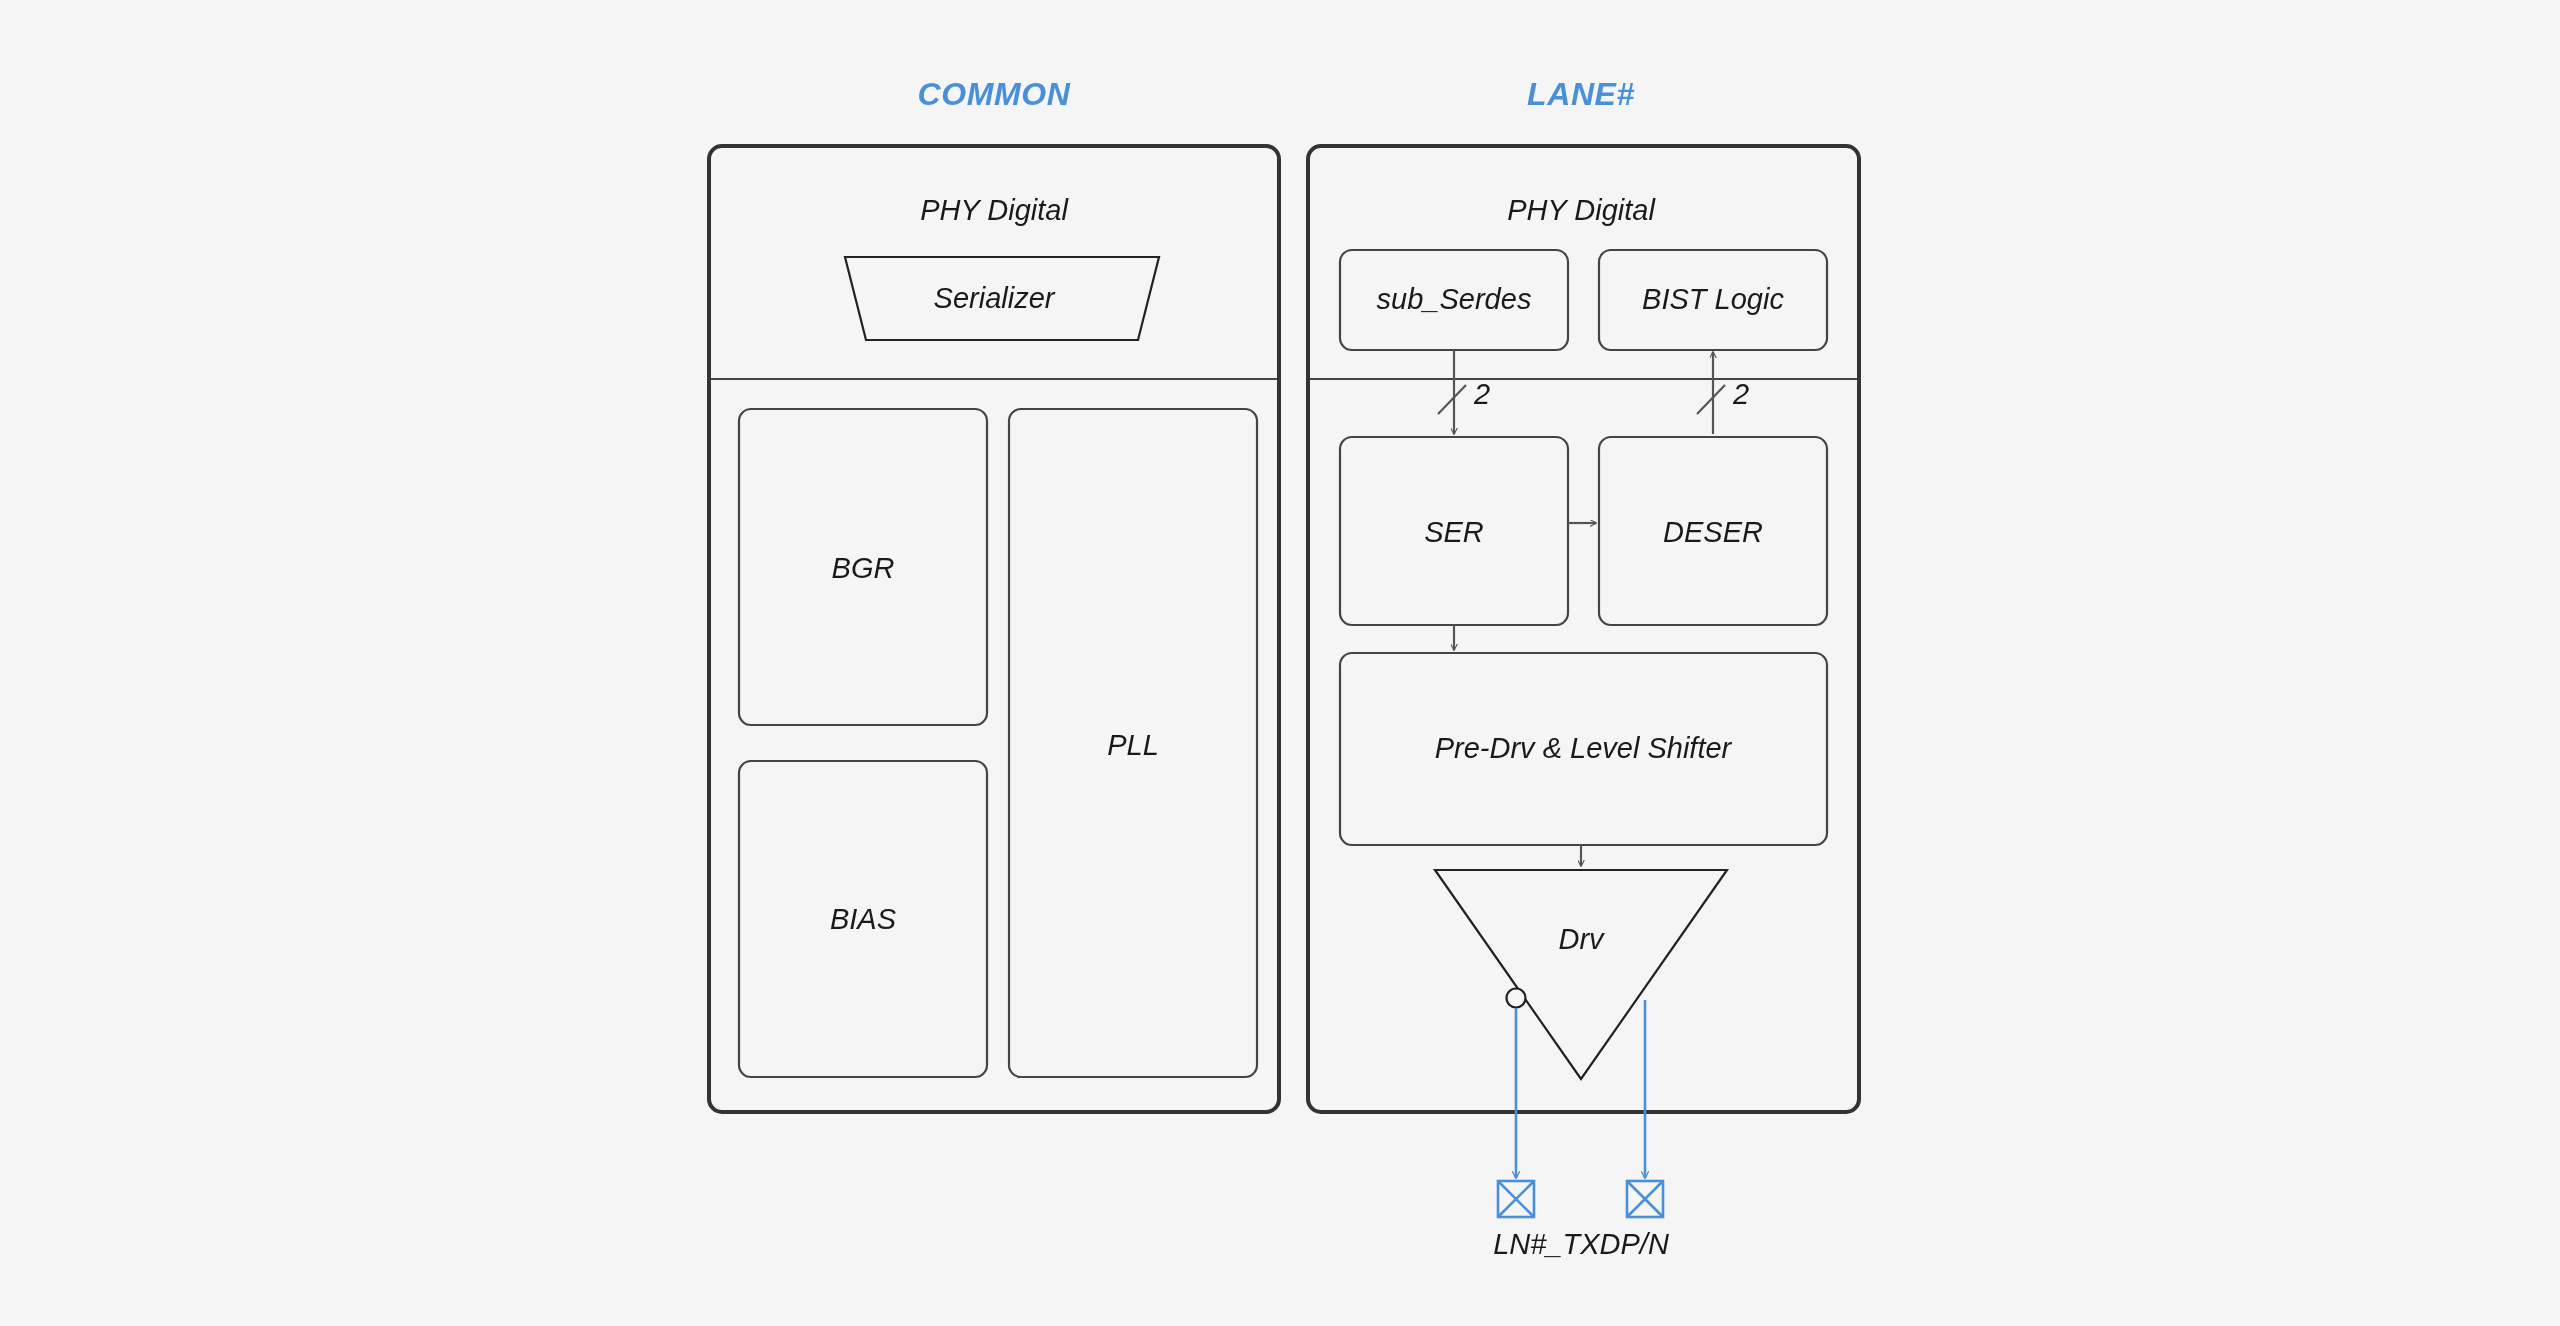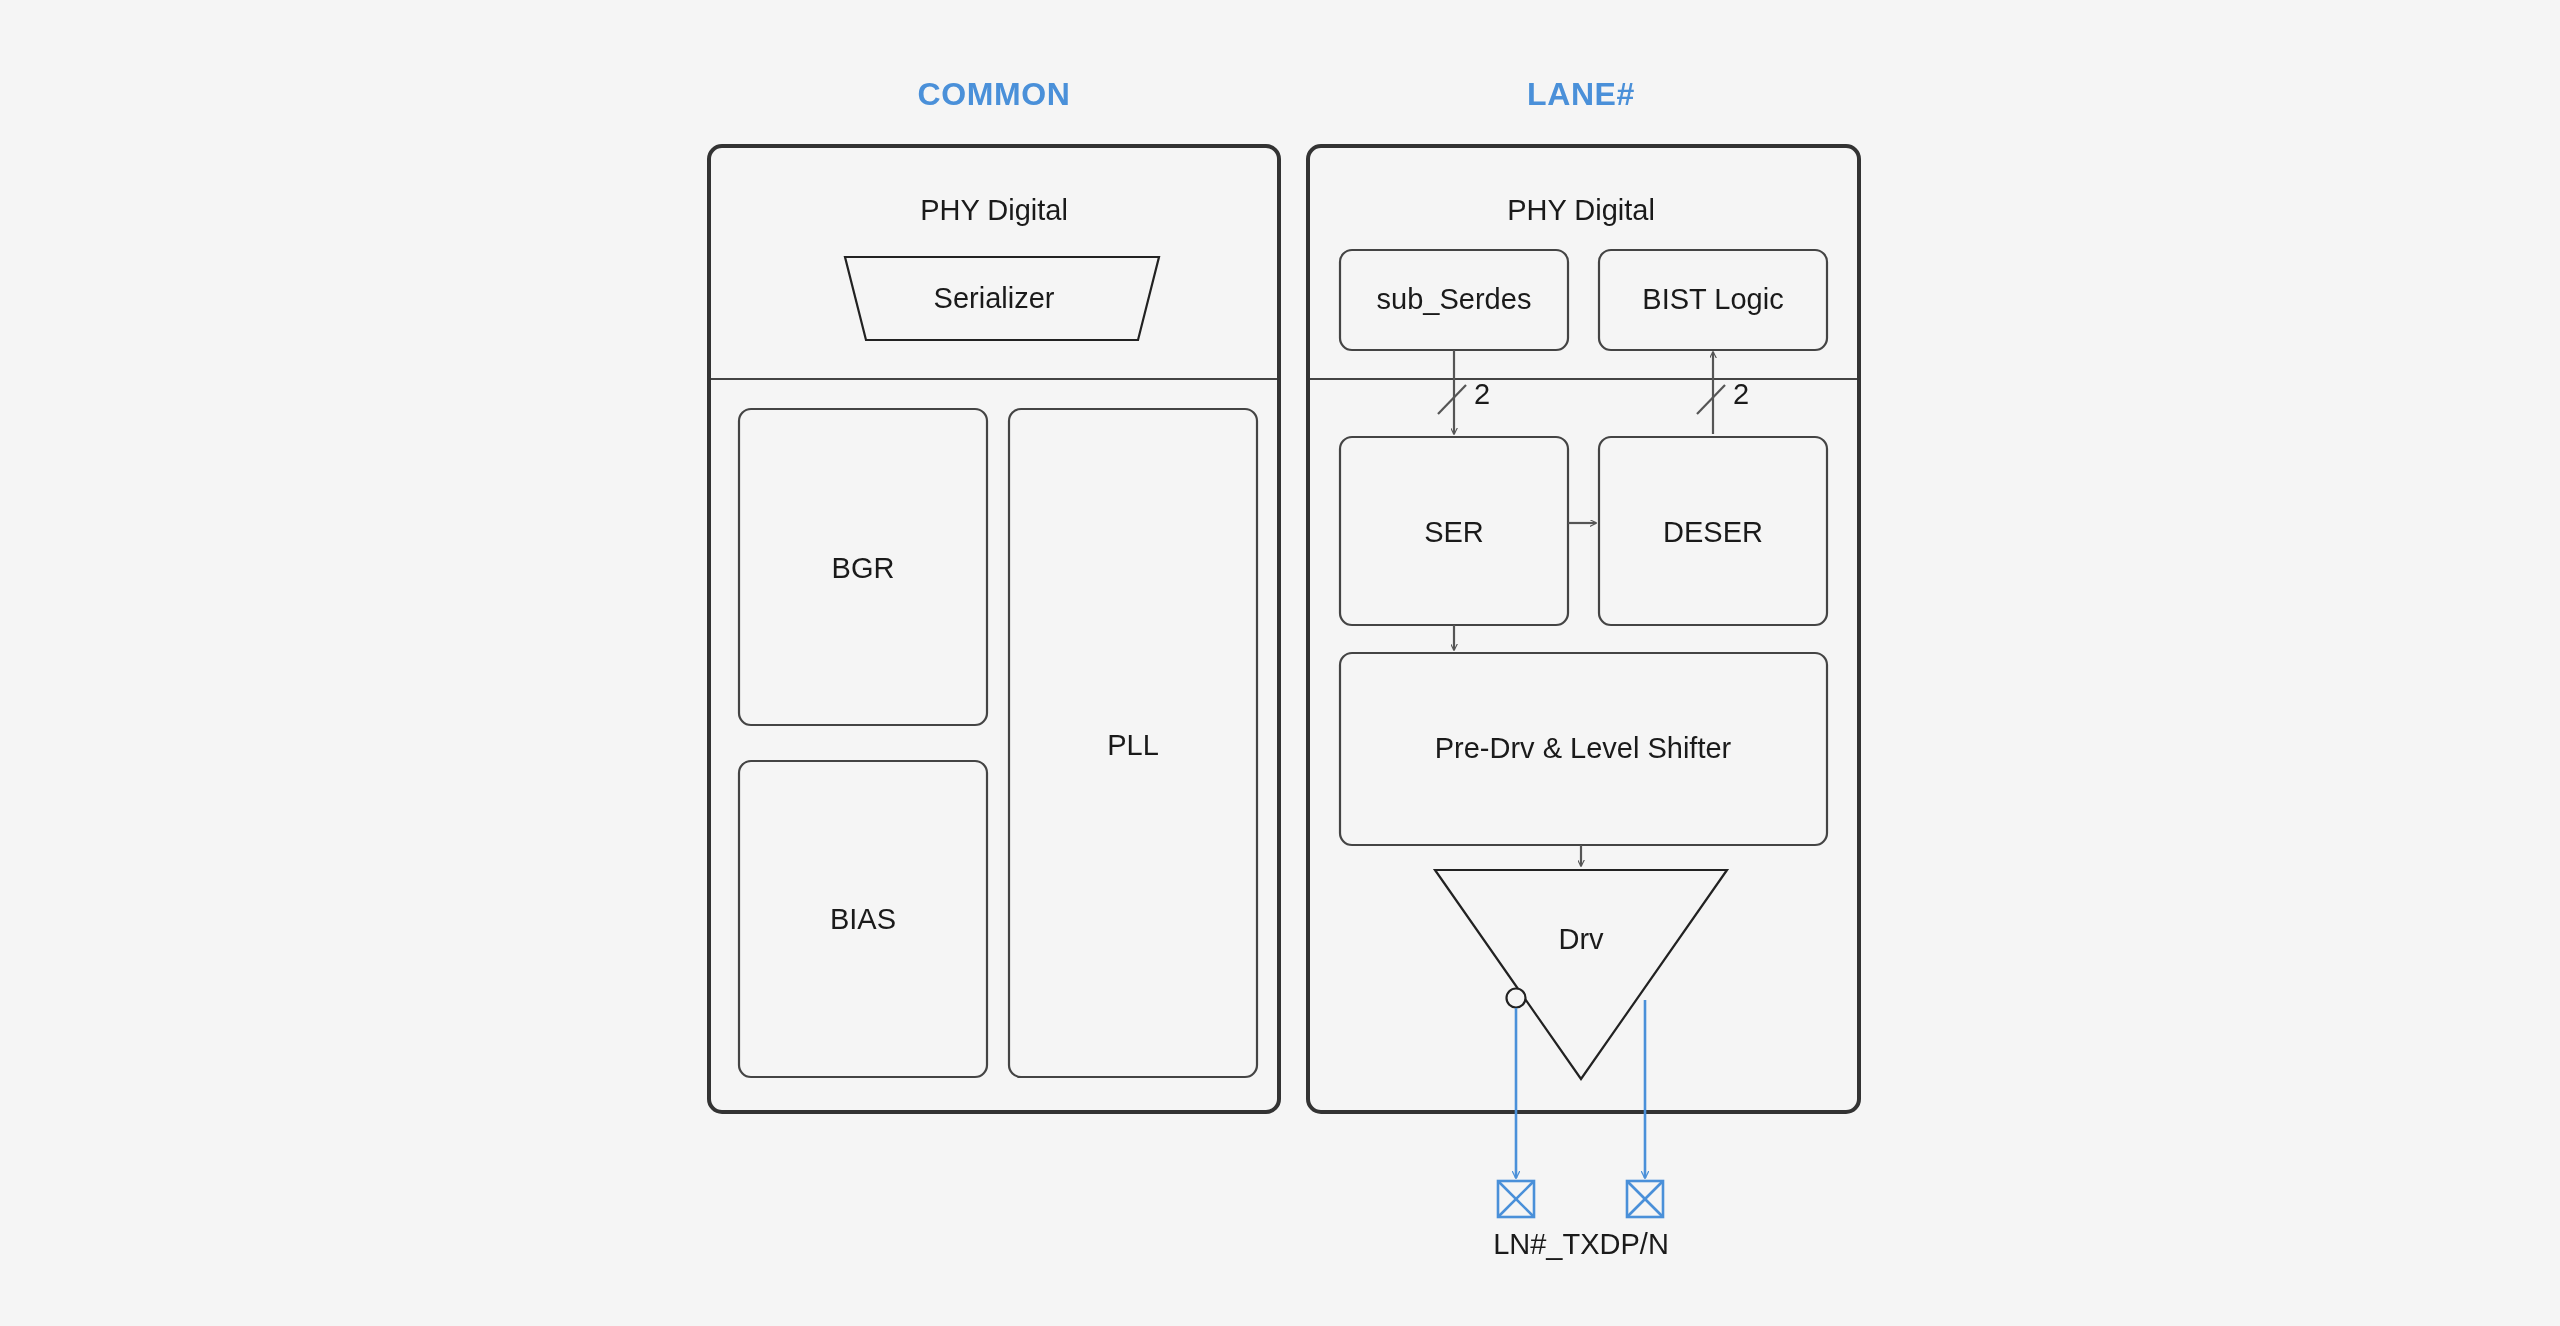--- a/index.html
+++ b/index.html
@@ -12,20 +12,21 @@
     font-family: "Liberation Sans", sans-serif;
     width: 2560px;
     height: 1326px;
     overflow: hidden;
   }
   #stage {
     position: relative;
     width: 2560px;
     height: 1326px;
     background: #f5f5f5;
+    font-style: italic;
   }
   svg#diagram {
     position: absolute;
     left: 0;
     top: 0;
     width: 2560px;
     height: 1326px;
   }
   .col-title {
     font-size: 32px;

